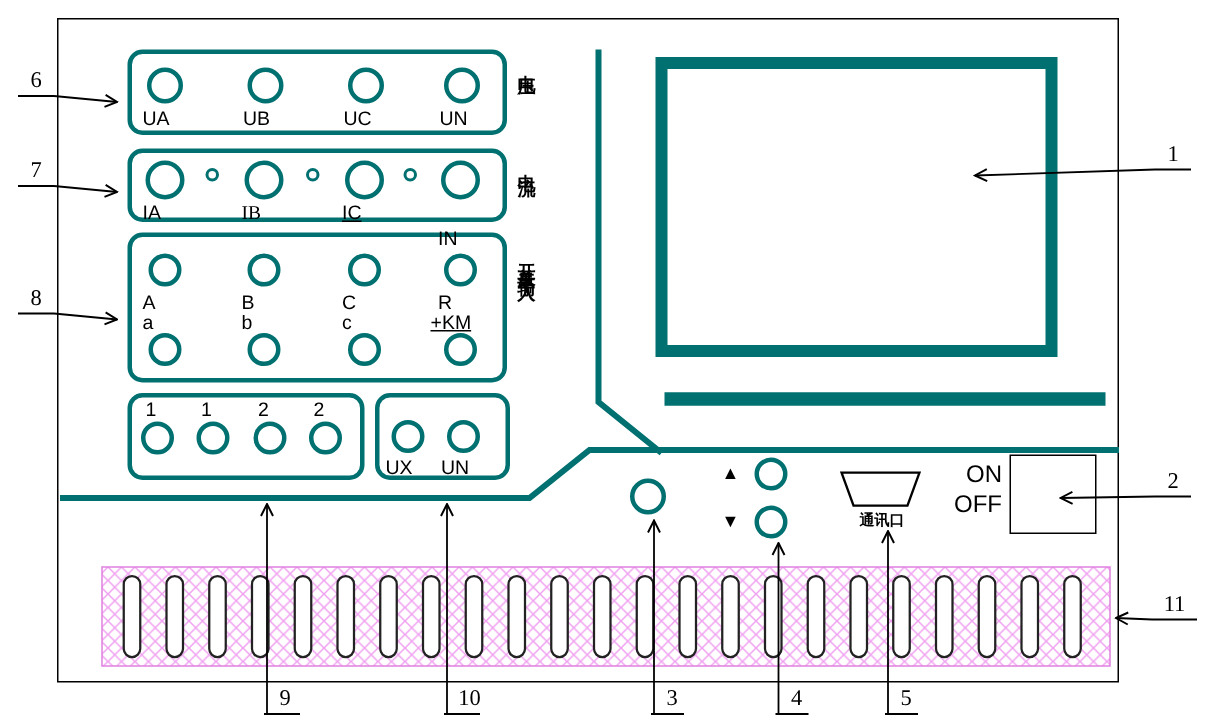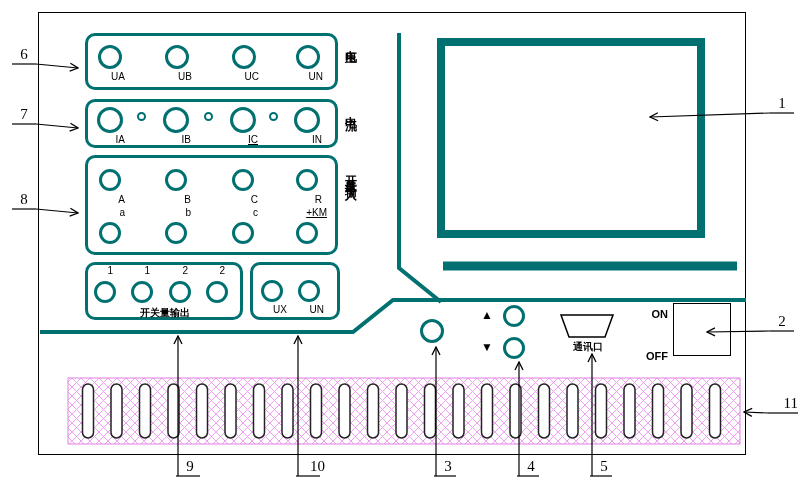--- a/index.html
+++ b/index.html
@@ -2,27 +2,27 @@
 <html><head>
 <meta charset="utf-8">
 <style>
   * { box-sizing: border-box; margin: 0; padding: 0; }
   body { background: #fff; font-family: "Liberation Sans", sans-serif; }
   .stage { position: relative; width: 805px; height: 480px; background: #fff; overflow: hidden; }
   .abs { position: absolute; }
   .grp { border: 3px solid #007070; border-radius: 10px; z-index: 2; }
   .circ { border: 3px solid #007070; border-radius: 50%; background: #fff; z-index: 2; }
   .circ.sm { border-width: 2px; }
-  .tlbl { font-size: 10px; color: #000; text-align: right; line-height: 1; z-index: 4; }
+  .tlbl { font-size: 13px; color: #000; text-align: left; line-height: 1; z-index: 4; }
   .cjk-v { writing-mode: vertical-rl; text-orientation: upright; font-weight: bold; font-size: 12px;
            color: #000; letter-spacing: 3px; line-height: 1; z-index: 4; }
   .cjk-h { font-weight: bold; font-size: 10px; color: #000; text-align: center; z-index: 4; }
   .num { font-family: "Liberation Serif", serif; font-size: 15px; color: #000; text-align: center;
          line-height: 1.1; z-index: 4; }
-  .onoff { font-size: 11px; font-weight: bold; color: #000; text-align: right; z-index: 4; }
+  .onoff { font-size: 16px; font-weight: normal; color: #000; text-align: right; z-index: 4; }
   .tri { font-size: 12px; color: #000; text-align: center; line-height: 1; z-index: 4; }
   svg.overlay { position: absolute; left: 0; top: 0; z-index: 5; pointer-events: none; }
 </style>
 </head>
 <body>
 
 <div class="stage">
 
   <div class="abs" style="left:38px; top:12px; width:708px; height:443px; border:1.5px solid #000; z-index:1;"></div>
 
@@ -39,23 +39,23 @@
 
   <div class="abs grp" style="left:85px; top:99px; width:253px; height:49px;"></div>
   <div class="abs circ" style="left:97px; top:107px; width:26px; height:26px;"></div>
   <div class="abs circ" style="left:163px; top:107px; width:26px; height:26px;"></div>
   <div class="abs circ" style="left:230px; top:107px; width:26px; height:26px;"></div>
   <div class="abs circ" style="left:294px; top:107px; width:26px; height:26px;"></div>
   <div class="abs circ sm" style="left:137px; top:112px; width:9px; height:9px;"></div>
   <div class="abs circ sm" style="left:204px; top:112px; width:9px; height:9px;"></div>
   <div class="abs circ sm" style="left:269px; top:112px; width:9px; height:9px;"></div>
   <div class="abs tlbl" style="left:95px; top:135px; width:30px;">IA</div>
-  <div class="abs tlbl" style="left:161px; top:135px; width:30px;">IB</div>
+  <div class="abs tlbl" style="left:161px; top:135px; width:30px;font-family:Liberation Serif, serif;">IB</div>
   <div class="abs tlbl" style="left:228px; top:135px; width:30px;text-decoration:underline;">IC</div>
-  <div class="abs tlbl" style="left:292px; top:135px; width:30px;">IN</div>
+  <div class="abs tlbl" style="left:292px; top:152px; width:30px;">IN</div>
   <div class="abs cjk-v" style="left:345px; top:106px; height:50px;">电流</div>
 
   <div class="abs grp" style="left:85px; top:155px; width:253px; height:100px;"></div>
   <div class="abs circ" style="left:99px; top:169px; width:22px; height:22px;"></div>
   <div class="abs circ" style="left:165px; top:169px; width:22px; height:22px;"></div>
   <div class="abs circ" style="left:232px; top:169px; width:22px; height:22px;"></div>
   <div class="abs circ" style="left:296px; top:169px; width:22px; height:22px;"></div>
   <div class="abs tlbl" style="left:95px; top:195px; width:30px;">A</div>
   <div class="abs tlbl" style="left:161px; top:195px; width:30px;">B</div>
   <div class="abs tlbl" style="left:228px; top:195px; width:30px;">C</div>
@@ -72,48 +72,47 @@
 
   <div class="abs grp" style="left:85px; top:262px; width:158px; height:58px;"></div>
   <div class="abs tlbl" style="left:97px; top:266px; width:16px;">1</div>
   <div class="abs tlbl" style="left:134px; top:266px; width:16px;">1</div>
   <div class="abs tlbl" style="left:172px; top:266px; width:16px;">2</div>
   <div class="abs tlbl" style="left:209px; top:266px; width:16px;">2</div>
   <div class="abs circ" style="left:94px; top:281px; width:22px; height:22px;"></div>
   <div class="abs circ" style="left:131px; top:281px; width:22px; height:22px;"></div>
   <div class="abs circ" style="left:169px; top:281px; width:22px; height:22px;"></div>
   <div class="abs circ" style="left:206px; top:281px; width:22px; height:22px;"></div>
-  <div class="abs cjk-h" style="left:95px; top:306px; width:140px;">开关量输出</div>
 
   <div class="abs grp" style="left:250px; top:262px; width:90px; height:58px;"></div>
   <div class="abs circ" style="left:261px; top:280px; width:22px; height:22px;"></div>
   <div class="abs circ" style="left:298px; top:280px; width:22px; height:22px;"></div>
   <div class="abs tlbl" style="left:257px; top:305px; width:30px;">UX</div>
   <div class="abs tlbl" style="left:294px; top:305px; width:30px;">UN</div>
 
   <div class="abs" style="left:437px; top:38px; width:268px; height:200px; border:8px solid #007070; background:#fff; z-index:2;"></div>
 
   <div class="abs circ" style="left:420px; top:319px; width:24px; height:24px;"></div>
   <div class="abs tri" style="left:478px; top:309px; width:18px;">▲</div>
   <div class="abs tri" style="left:478px; top:341px; width:18px;">▼</div>
   <div class="abs circ" style="left:503px; top:305px; width:22px; height:22px;"></div>
   <div class="abs circ" style="left:503px; top:337px; width:22px; height:22px;"></div>
   <div class="abs cjk-h" style="left:560px; top:340px; width:56px;">通讯口</div>
   <div class="abs onoff" style="left:636px; top:308px; width:32px;">ON</div>
-  <div class="abs onoff" style="left:636px; top:350px; width:32px;">OFF</div>
+  <div class="abs onoff" style="left:636px; top:328px; width:32px;">OFF</div>
   <div class="abs" style="left:673px; top:303px; width:58px; height:53px; border:1.5px solid #000; z-index:2;"></div>
 
   <div class="abs num" style="left:12px;  top:46px;  width:24px;">6</div>
   <div class="abs num" style="left:12px;  top:106px; width:24px;">7</div>
   <div class="abs num" style="left:12px;  top:191px; width:24px;">8</div>
   <div class="abs num" style="left:770px; top:95px;  width:24px;">1</div>
   <div class="abs num" style="left:770px; top:313px; width:24px;">2</div>
-  <div class="abs num" style="left:768px; top:395px; width:30px;text-align:right;">11</div>
+  <div class="abs num" style="left:768px; top:395px; width:30px;">11</div>
   <div class="abs num" style="left:181px; top:458px; width:18px;">9</div>
-  <div class="abs num" style="left:301px; top:458px; width:24px;text-align:right;">10</div>
+  <div class="abs num" style="left:301px; top:458px; width:24px;">10</div>
   <div class="abs num" style="left:439px; top:458px; width:18px;">3</div>
   <div class="abs num" style="left:522px; top:458px; width:18px;">4</div>
   <div class="abs num" style="left:595px; top:458px; width:18px;">5</div>
 
   <svg class="overlay" width="805" height="480" viewBox="0 0 805 480">
     <defs>
       <pattern id="hatch" width="9" height="9" patternUnits="userSpaceOnUse">
         <path d="M0,9 L9,0 M0,0 L9,9" stroke="#f0a0f0" stroke-width="1"></path>
       </pattern>
       <marker id="arr" viewBox="-9 -5 10 10" refX="0" refY="0" markerWidth="10" markerHeight="10" markerUnits="userSpaceOnUse" orient="auto">

